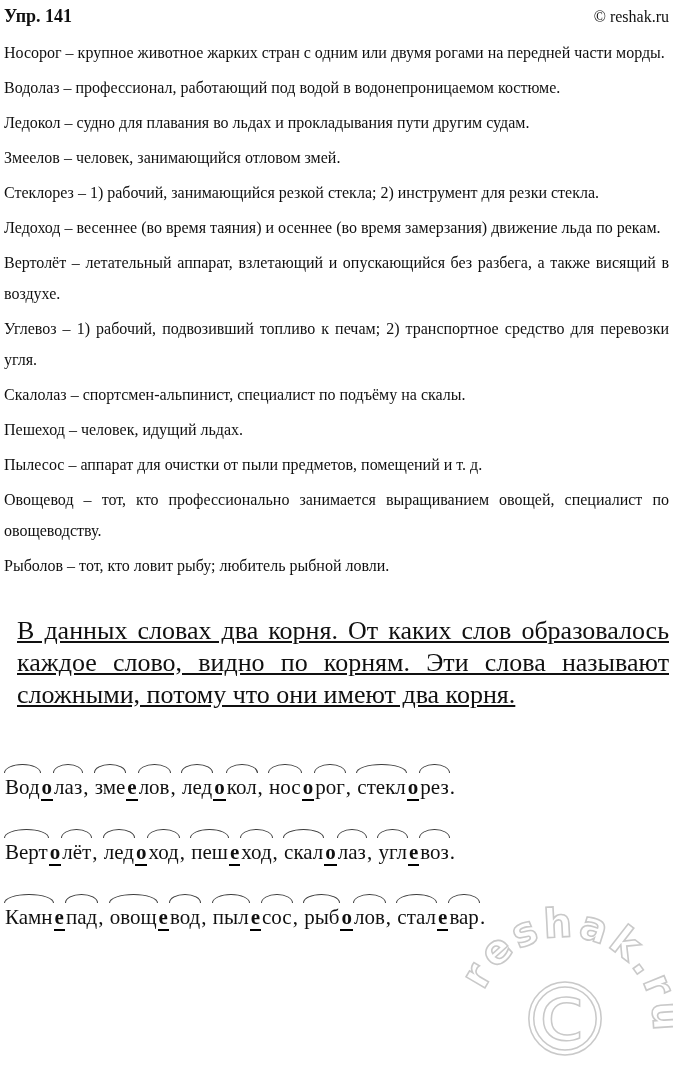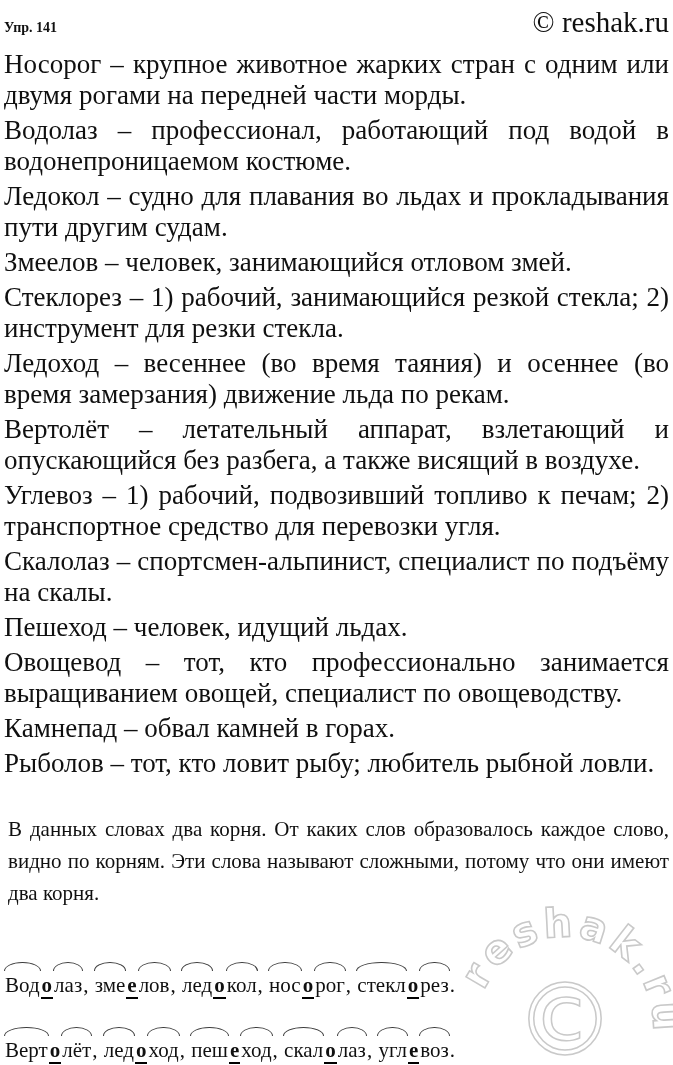--- a/index.html
+++ b/index.html
@@ -8,29 +8,29 @@
     box-sizing:border-box;
     background:#ffffff;color:#101010;
     font-family:"Liberation Serif", serif;
     position:relative;overflow:hidden;
     padding:6px 4px 0 4px;
   }
   .header{
     display:flex;justify-content:space-between;align-items:baseline;
     margin-bottom:10px;
   }
-  .exercise{font-weight:bold;font-size:14px;}
-  .copyright{font-size:29px;}
+  .exercise{font-weight:bold;font-size:18px;}
+  .copyright{font-size:16px;}
   .def{
-    font-size:27px;line-height:31px;
+    font-size:16px;line-height:31px;
     text-align:justify;margin:0 0 4px 0;
   }
   .explanation{
-    font-size:21px;line-height:32px;
-    text-align:justify;margin:34px 0 0 4px;
+    font-size:26px;line-height:32px;
+    text-align:justify;margin:34px 0 0 13px;text-decoration:underline;
   }
   .word-lines{margin-top:30px;font-size:21px;position:relative;z-index:2;}
   .word-line{line-height:37px;white-space:nowrap;}
   .root{position:relative;display:inline-block;padding:0 1px;margin-top:28px;}
   .root::before{
     content:"";position:absolute;left:0;right:0;top:-5px;height:8px;
     border:1.4px solid #3c3c3c;border-bottom:none;
     border-top-left-radius:50% 100%;
     border-top-right-radius:50% 100%;
   }
@@ -56,22 +56,22 @@
     <p class="def">Носорог – крупное животное жарких стран с одним или двумя рогами на передней части морды.</p>
     <p class="def">Водолаз – профессионал, работающий под водой в водонепроницаемом костюме.</p>
     <p class="def">Ледокол – судно для плавания во льдах и прокладывания пути другим судам.</p>
     <p class="def">Змеелов – человек, занимающийся отловом змей.</p>
     <p class="def">Стеклорез – 1) рабочий, занимающийся резкой стекла; 2) инструмент для резки стекла.</p>
     <p class="def">Ледоход – весеннее (во время таяния) и осеннее (во время замерзания) движение льда по рекам.</p>
     <p class="def">Вертолёт – летательный аппарат, взлетающий и опускающийся без разбега, а также висящий в воздухе.</p>
     <p class="def">Углевоз – 1) рабочий, подвозивший топливо к печам; 2) транспортное средство для перевозки угля.</p>
     <p class="def">Скалолаз – спортсмен-альпинист, специалист по подъёму на скалы.</p>
     <p class="def">Пешеход – человек, идущий льдах.</p>
+    <p class="def">Пылесос – аппарат для очистки от пыли предметов, помещений и т. д.</p>
     <p class="def">Овощевод – тот, кто профессионально занимается выращиванием овощей, специалист по овощеводству.</p>
-    <p class="def">Камнепад – обвал камней в горах.</p>
     <p class="def">Рыболов – тот, кто ловит рыбу; любитель рыбной ловли.</p>
   </div>
 
 <p class="explanation">В данных словах два корня. От каких слов образовалось каждое слово, видно по корням. Эти слова называют сложными, потому что они имеют два корня.</p>
 
 <div class="word-lines">
     <div class="word-line"><span class="word"><span class="root">Вод</span><span class="conn">о</span><span class="root">лаз</span></span>, <span class="word"><span class="root">зме</span><span class="conn">е</span><span class="root">лов</span></span>, <span class="word"><span class="root">лед</span><span class="conn">о</span><span class="root">кол</span></span>, <span class="word"><span class="root">нос</span><span class="conn">о</span><span class="root">рог</span></span>, <span class="word"><span class="root">стекл</span><span class="conn">о</span><span class="root">рез</span></span>.</div>
     <div class="word-line"><span class="word"><span class="root">Верт</span><span class="conn">о</span><span class="root">лёт</span></span>, <span class="word"><span class="root">лед</span><span class="conn">о</span><span class="root">ход</span></span>, <span class="word"><span class="root">пеш</span><span class="conn">е</span><span class="root">ход</span></span>, <span class="word"><span class="root">скал</span><span class="conn">о</span><span class="root">лаз</span></span>, <span class="word"><span class="root">угл</span><span class="conn">е</span><span class="root">воз</span></span>.</div>
     <div class="word-line"><span class="word"><span class="root">Камн</span><span class="conn">е</span><span class="root">пад</span></span>, <span class="word"><span class="root">овощ</span><span class="conn">е</span><span class="root">вод</span></span>, <span class="word"><span class="root">пыл</span><span class="conn">е</span><span class="root">сос</span></span>, <span class="word"><span class="root">рыб</span><span class="conn">о</span><span class="root">лов</span></span>, <span class="word"><span class="root">стал</span><span class="conn">е</span><span class="root">вар</span></span>.</div>
   </div>

